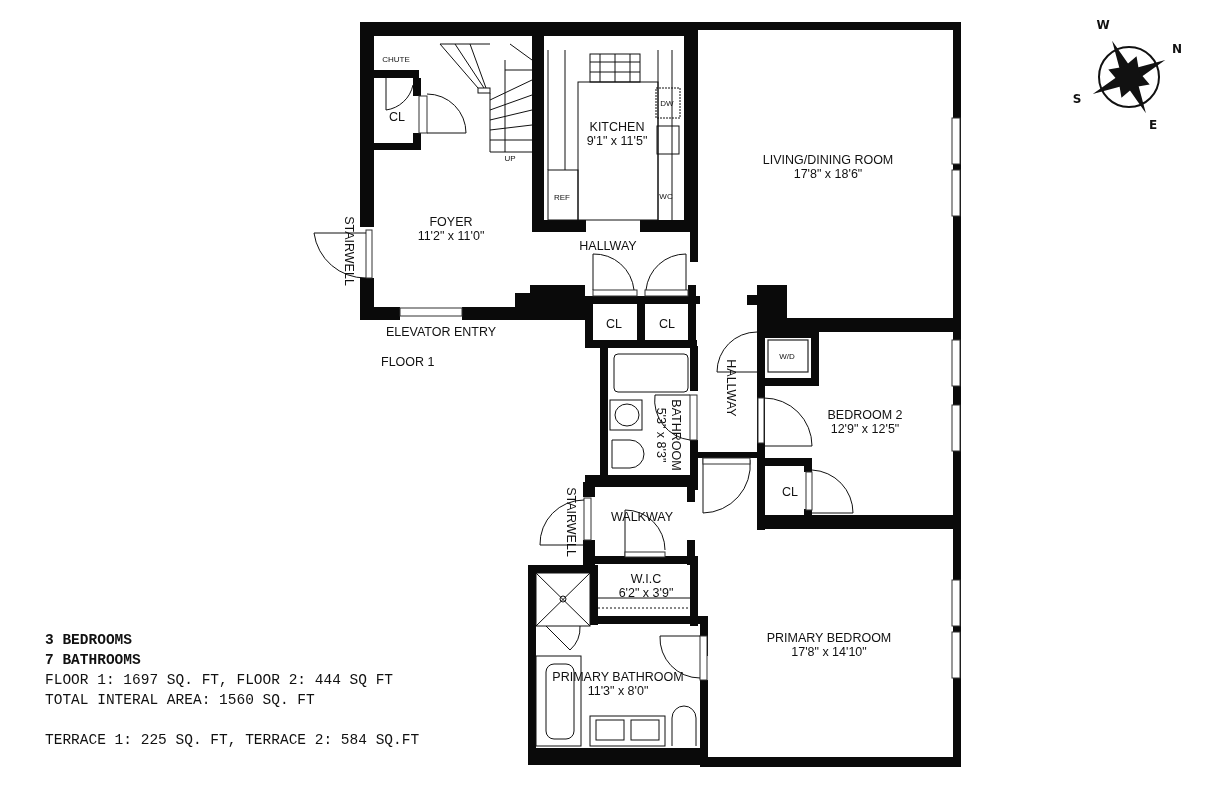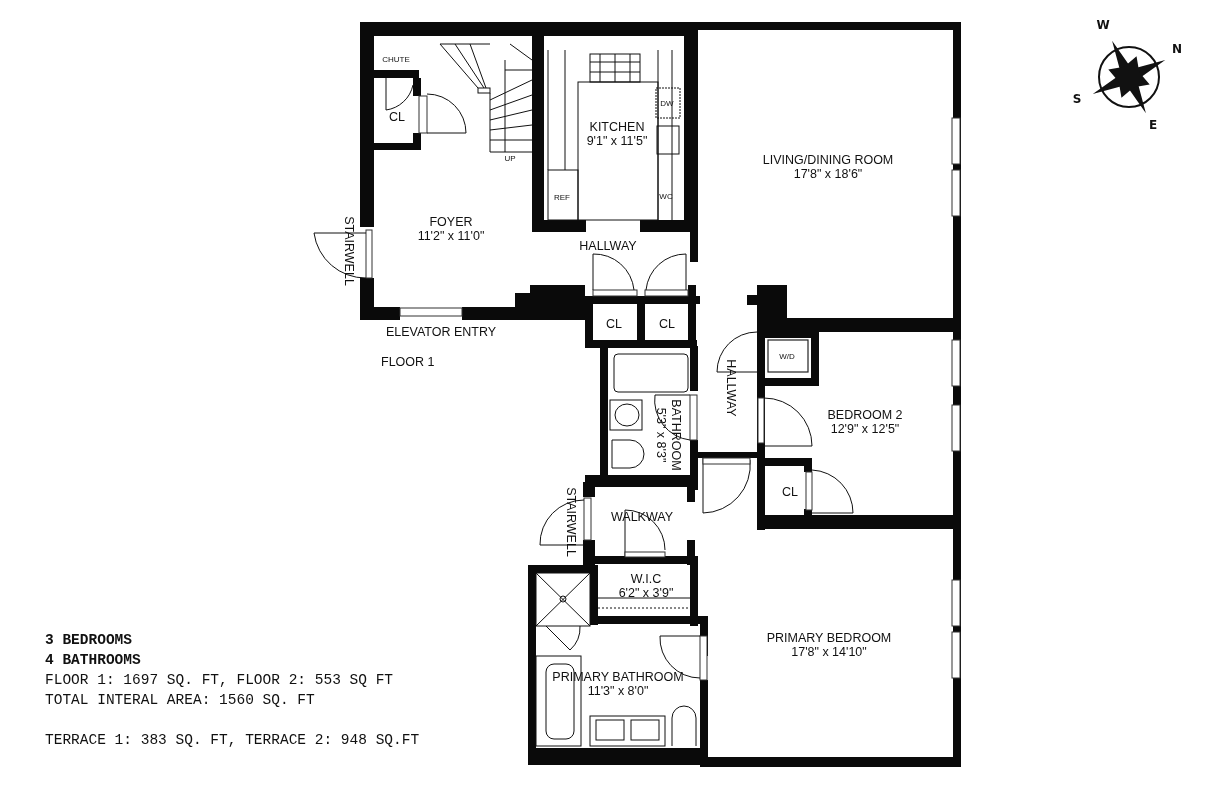--- a/index.html
+++ b/index.html
@@ -267,18 +267,18 @@
     </g>
     <text class="compass-letter" x="-26" y="-48">W</text>
     <text class="compass-letter" x="48" y="-24">N</text>
     <text class="compass-letter" x="-52" y="26">S</text>
     <text class="compass-letter" x="24" y="52">E</text>
   </g>
 </svg>
 
 <div class="summary">
   <div class="bold">3 BEDROOMS</div>
-  <div class="bold">4 BATHROOMS</div>
-  <div>FLOOR 1: 1697 SQ. FT, FLOOR 2: 553 SQ FT</div>
+  <div class="bold">7 BATHROOMS</div>
+  <div>FLOOR 1: 1697 SQ. FT, FLOOR 2: 444 SQ FT</div>
   <div>TOTAL INTERAL AREA: 1560 SQ. FT</div>
   <div class="gap"></div>
-  <div>TERRACE 1: 383 SQ. FT, TERRACE 2: 948 SQ.FT</div>
+  <div>TERRACE 1: 225 SQ. FT, TERRACE 2: 584 SQ.FT</div>
 </div>
 
 </body></html>

